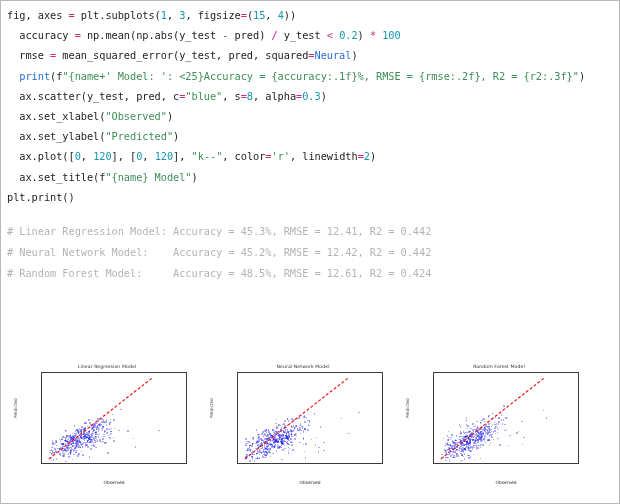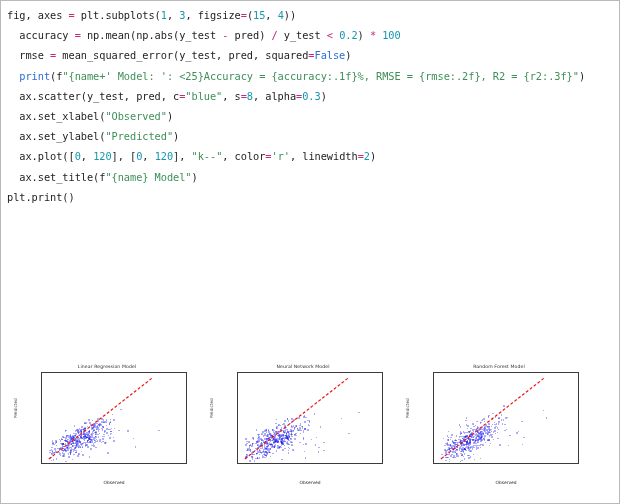--- a/index.html
+++ b/index.html
@@ -151,30 +151,35 @@
   }
 </style>
 </head>
 <body>
 
 <div id="page">
 
   <div id="code-block">
       <div class="code-line"><span class="tok-plain">fig, axes </span><span class="tok-op">=</span><span class="tok-plain"> plt.subplots(</span><span class="tok-num">1</span><span class="tok-plain">, </span><span class="tok-num">3</span><span class="tok-plain">, figsize</span><span class="tok-op">=</span><span class="tok-plain">(</span><span class="tok-num">15</span><span class="tok-plain">, </span><span class="tok-num">4</span><span class="tok-plain">))</span></div>
       <div class="code-line"><span class="tok-plain">  accuracy </span><span class="tok-op">=</span><span class="tok-plain"> np.mean(np.abs(y_test </span><span class="tok-op">-</span><span class="tok-plain"> pred) </span><span class="tok-op">/</span><span class="tok-plain"> y_test </span><span class="tok-op">&lt;</span><span class="tok-plain"> </span><span class="tok-num">0.2</span><span class="tok-plain">) </span><span class="tok-op">*</span><span class="tok-plain"> </span><span class="tok-num">100</span></div>
-      <div class="code-line"><span class="tok-plain">  rmse </span><span class="tok-op">=</span><span class="tok-plain"> mean_squared_error(y_test, pred, squared</span><span class="tok-op">=</span><span class="tok-blue">False</span><span class="tok-plain">)</span></div>
+      <div class="code-line"><span class="tok-plain">  rmse </span><span class="tok-op">=</span><span class="tok-plain"> mean_squared_error(y_test, pred, squared</span><span class="tok-op">=</span><span class="tok-blue">Neural</span><span class="tok-plain">)</span></div>
       <div class="code-line"><span class="tok-plain">  </span><span class="tok-blue">print</span><span class="tok-plain">(f</span><span class="tok-str">"{name+' Model: ': &lt;25}Accuracy = {accuracy:.1f}%, RMSE = {rmse:.2f}, R2 = {r2:.3f}"</span><span class="tok-plain">)</span></div>
       <div class="code-line"><span class="tok-plain">  ax.scatter(y_test, pred, c</span><span class="tok-op">=</span><span class="tok-str">"blue"</span><span class="tok-plain">, s</span><span class="tok-op">=</span><span class="tok-num">8</span><span class="tok-plain">, alpha</span><span class="tok-op">=</span><span class="tok-num">0.3</span><span class="tok-plain">)</span></div>
       <div class="code-line"><span class="tok-plain">  ax.set_xlabel(</span><span class="tok-str">"Observed"</span><span class="tok-plain">)</span></div>
       <div class="code-line"><span class="tok-plain">  ax.set_ylabel(</span><span class="tok-str">"Predicted"</span><span class="tok-plain">)</span></div>
       <div class="code-line"><span class="tok-plain">  ax.plot([</span><span class="tok-num">0</span><span class="tok-plain">, </span><span class="tok-num">120</span><span class="tok-plain">], [</span><span class="tok-num">0</span><span class="tok-plain">, </span><span class="tok-num">120</span><span class="tok-plain">], </span><span class="tok-str">"k--"</span><span class="tok-plain">, color</span><span class="tok-op">=</span><span class="tok-str">'r'</span><span class="tok-plain">, linewidth</span><span class="tok-op">=</span><span class="tok-num">2</span><span class="tok-plain">)</span></div>
       <div class="code-line"><span class="tok-plain">  ax.set_title(f</span><span class="tok-str">"{name} Model"</span><span class="tok-plain">)</span></div>
       <div class="code-line"><span class="tok-plain">plt.print()</span></div>
     </div>
 
+  <div id="comment-block">
+      <div class="code-line tok-comment"># Linear Regression Model: Accuracy = 45.3%, RMSE = 12.41, R2 = 0.442</div>
+      <div class="code-line tok-comment"># Neural Network Model:    Accuracy = 45.2%, RMSE = 12.42, R2 = 0.442</div>
+      <div class="code-line tok-comment"># Random Forest Model:     Accuracy = 48.5%, RMSE = 12.61, R2 = 0.424</div>
+    </div>
 
   <div id="charts">
       <div class="chart-panel">
         <div class="chart-title">Linear Regression Model</div>
         <div class="ylabel">Predicted</div>
         <div class="xlabel">Observed</div>
         <div class="plot-area">
           <div class="tickwrap">
             <div class="ytick" style="top: 87.8806px;">0</div>
             <div class="ytick" style="top: 74.1493px;">20</div>

